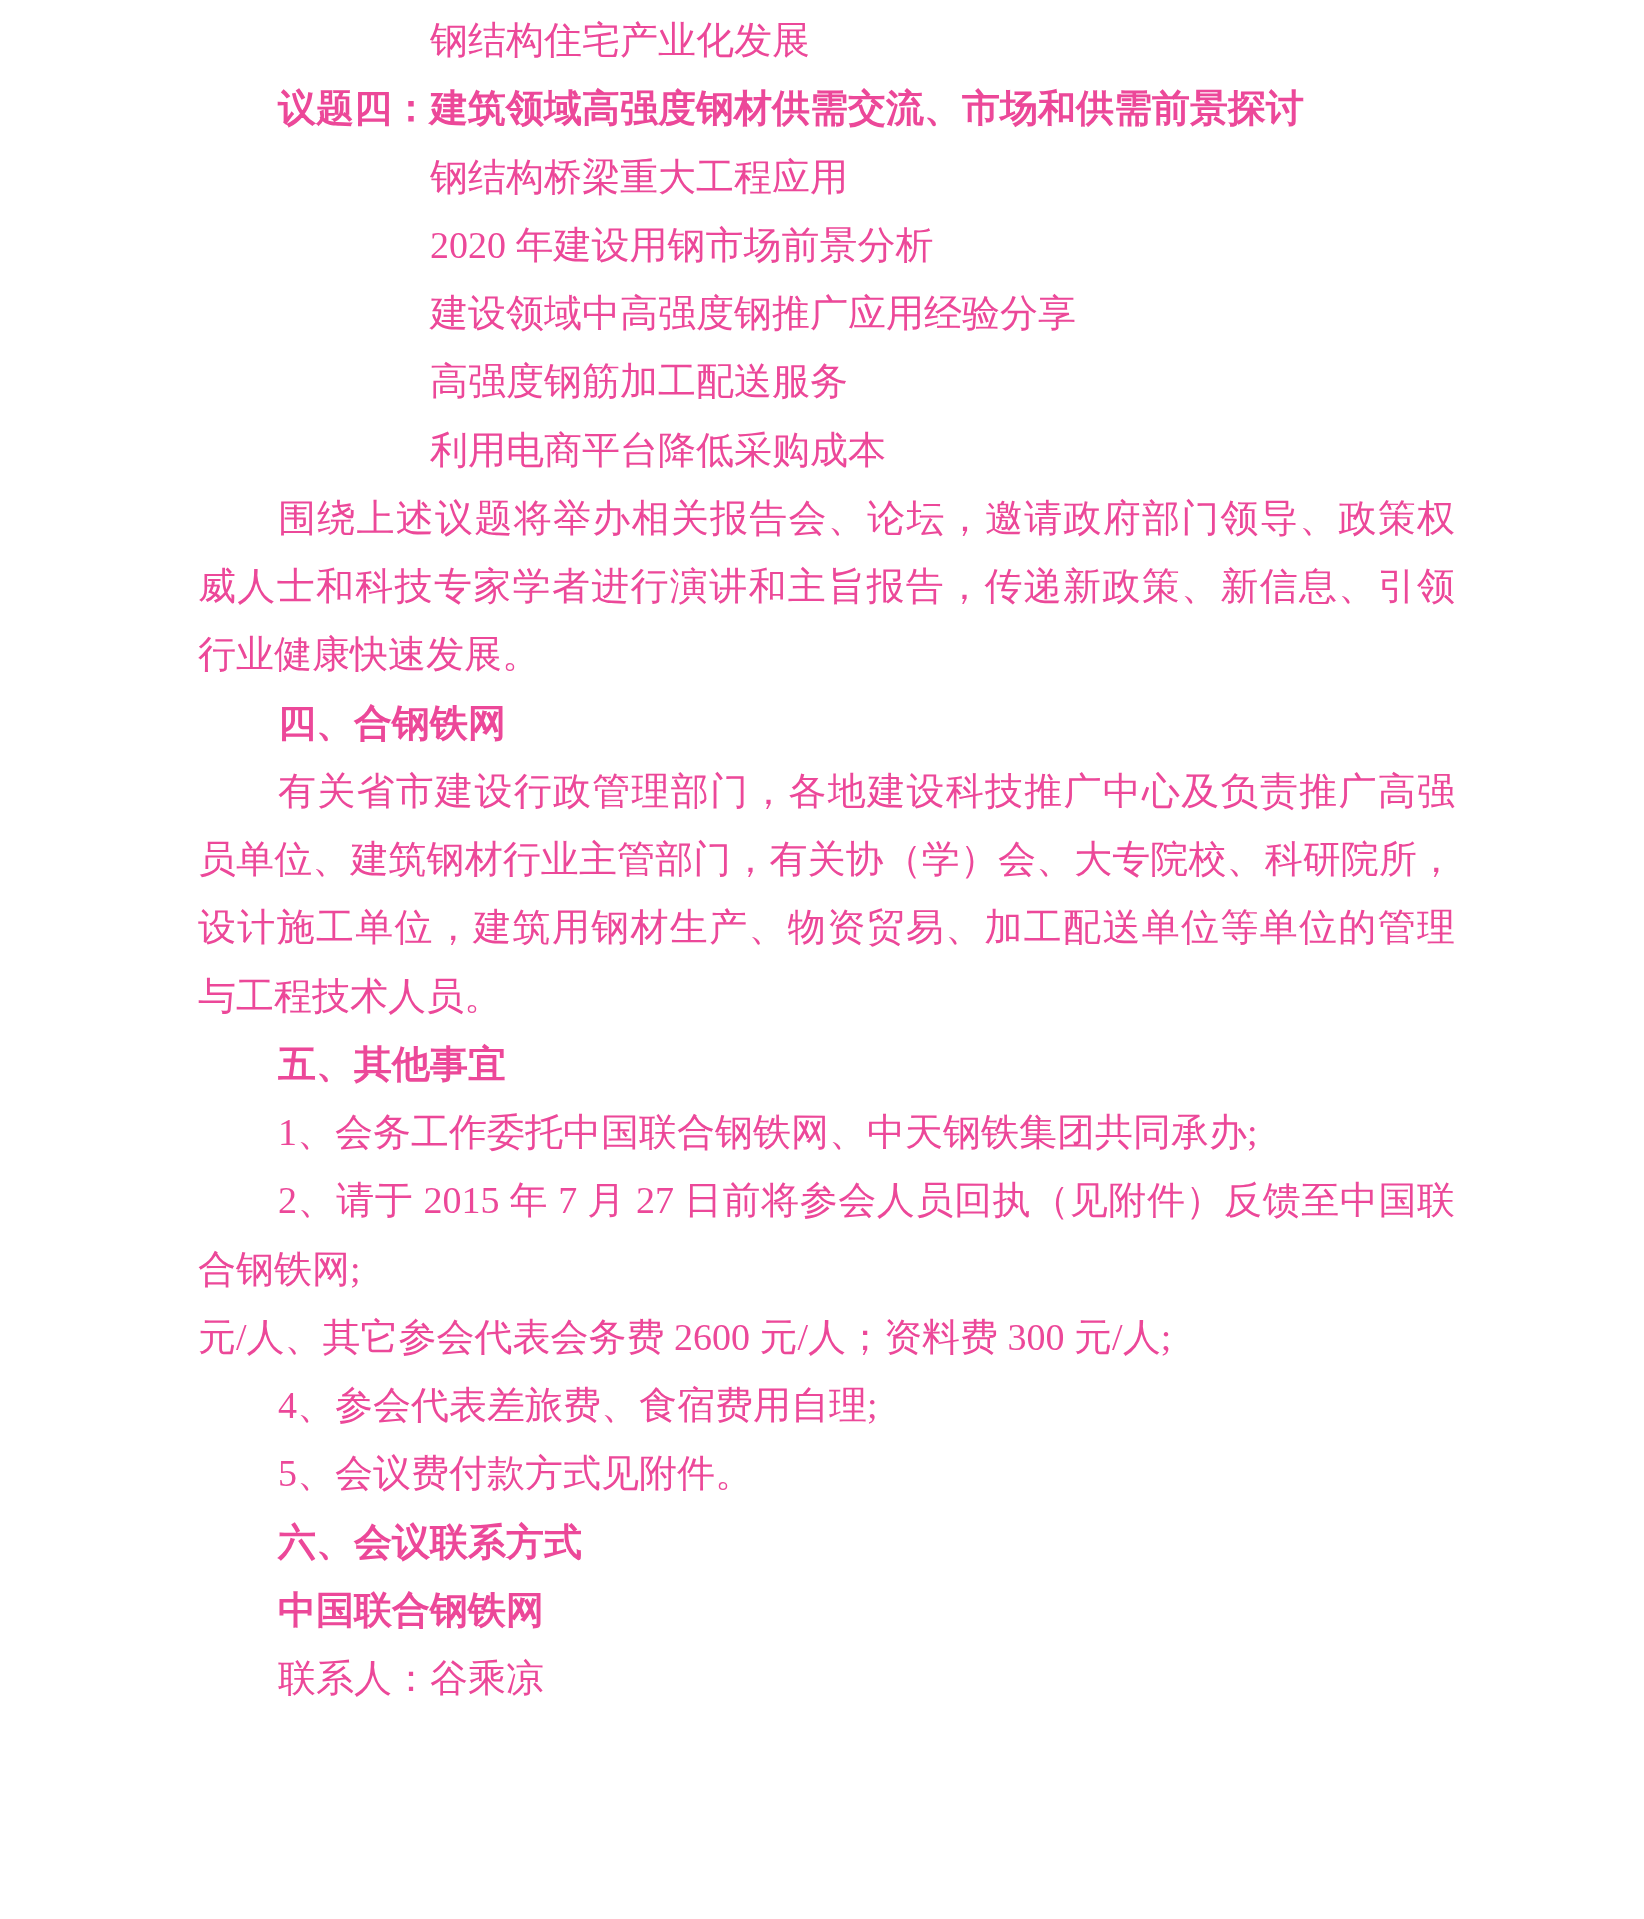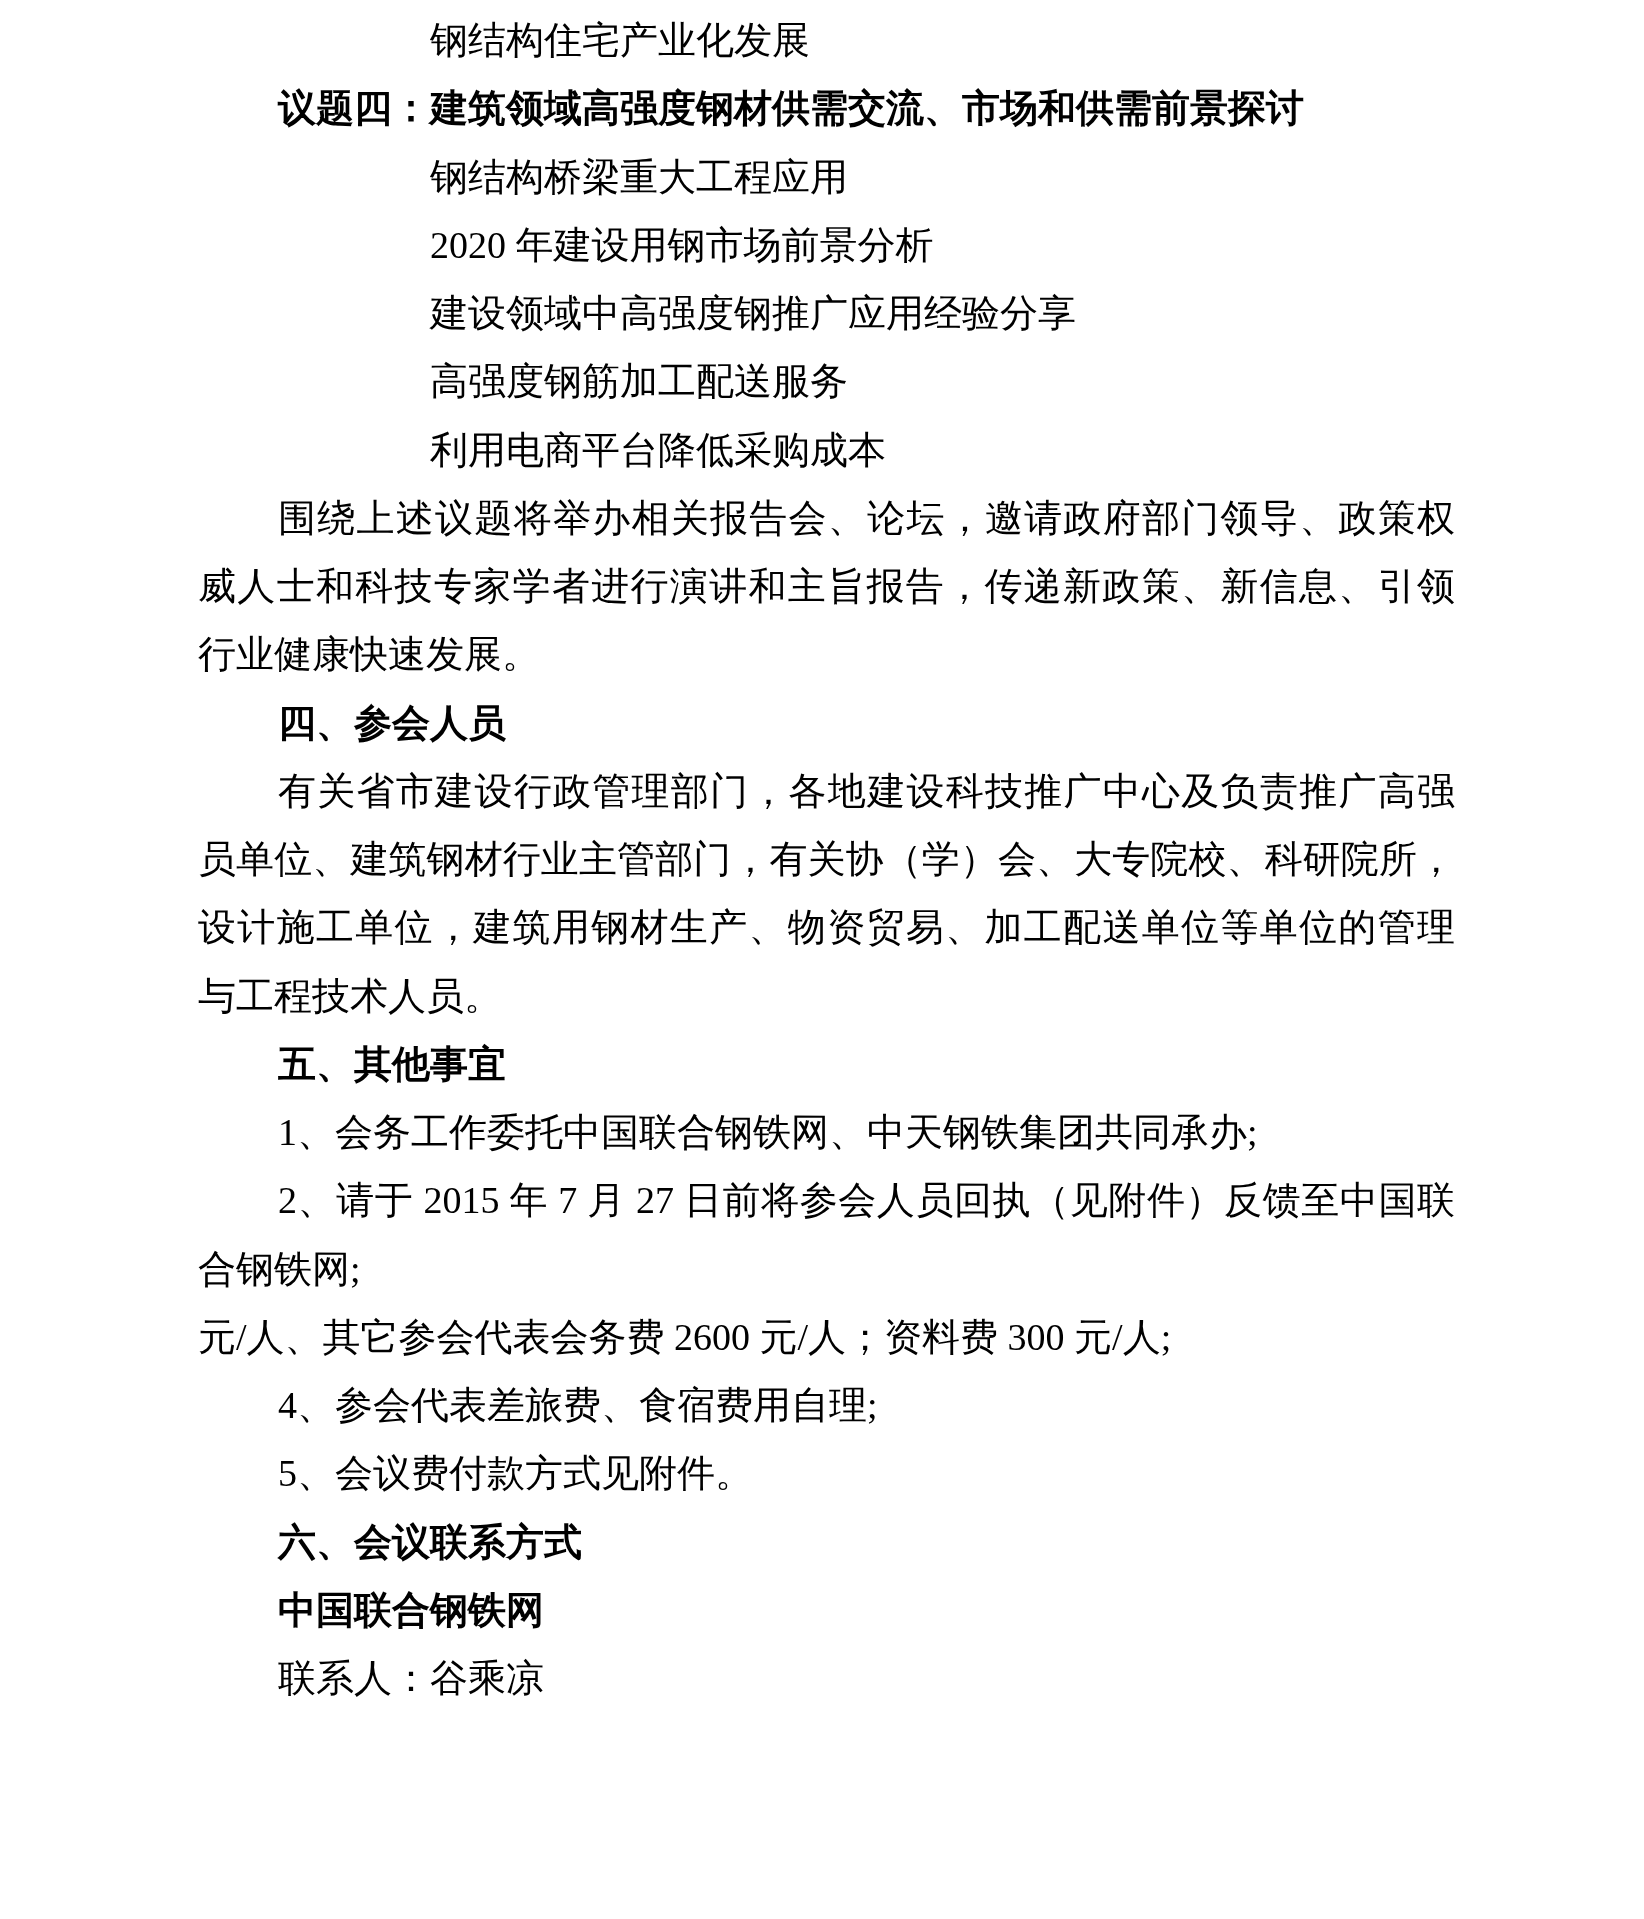--- a/index.html
+++ b/index.html
@@ -14,21 +14,21 @@
     background: #ffffff;
     overflow: hidden;
   }
   .doc-body {
     position: absolute;
     left: 198px;
     top: 6px;
     width: 1257px; 
     font-family: "Liberation Serif", "DejaVu Serif", serif;
     font-size: 38px;
-    color: #000000;
+    color: #ec4899;
     -webkit-font-smoothing: antialiased;
   }
   .ln {
     height: 68.25px;
     line-height: 68.25px;
     text-align: left;
     white-space: pre-wrap;
     overflow: visible;
   }
   .ln.indent-para { text-indent: 80px; }
@@ -49,21 +49,21 @@
       <div class="ln indent-sub">钢结构住宅产业化发展</div>
       <div class="ln indent-para bold">议题四：建筑领域高强度钢材供需交流、市场和供需前景探讨</div>
       <div class="ln indent-sub">钢结构桥梁重大工程应用</div>
       <div class="ln indent-sub">2020 年建设用钢市场前景分析</div>
       <div class="ln indent-sub">建设领域中高强度钢推广应用经验分享</div>
       <div class="ln indent-sub">高强度钢筋加工配送服务</div>
       <div class="ln indent-sub">利用电商平台降低采购成本</div>
       <div class="ln indent-para just">围绕上述议题将举办相关报告会、论坛，邀请政府部门领导、政策权</div>
       <div class="ln just">威人士和科技专家学者进行演讲和主旨报告，传递新政策、新信息、引领</div>
       <div class="ln">行业健康快速发展。</div>
-      <div class="ln indent-para bold">四、参会人员</div>
+      <div class="ln indent-para bold">四、合钢铁网</div>
       <div class="ln indent-para just">有关省市建设行政管理部门，各地建设科技推广中心及负责推广高强</div>
       <div class="ln just">员单位、建筑钢材行业主管部门，有关协（学）会、大专院校、科研院所，</div>
       <div class="ln just">设计施工单位，建筑用钢材生产、物资贸易、加工配送单位等单位的管理</div>
       <div class="ln">与工程技术人员。</div>
       <div class="ln indent-para bold">五、其他事宜</div>
       <div class="ln indent-para">1、会务工作委托中国联合钢铁网、中天钢铁集团共同承办;</div>
       <div class="ln indent-para just">2、请于 2015 年 7 月 27 日前将参会人员回执（见附件）反馈至中国联</div>
       <div class="ln">合钢铁网;</div>
       <div class="ln">元/人、其它参会代表会务费 2600 元/人；资料费 300 元/人;</div>
       <div class="ln indent-para">4、参会代表差旅费、食宿费用自理;</div>

